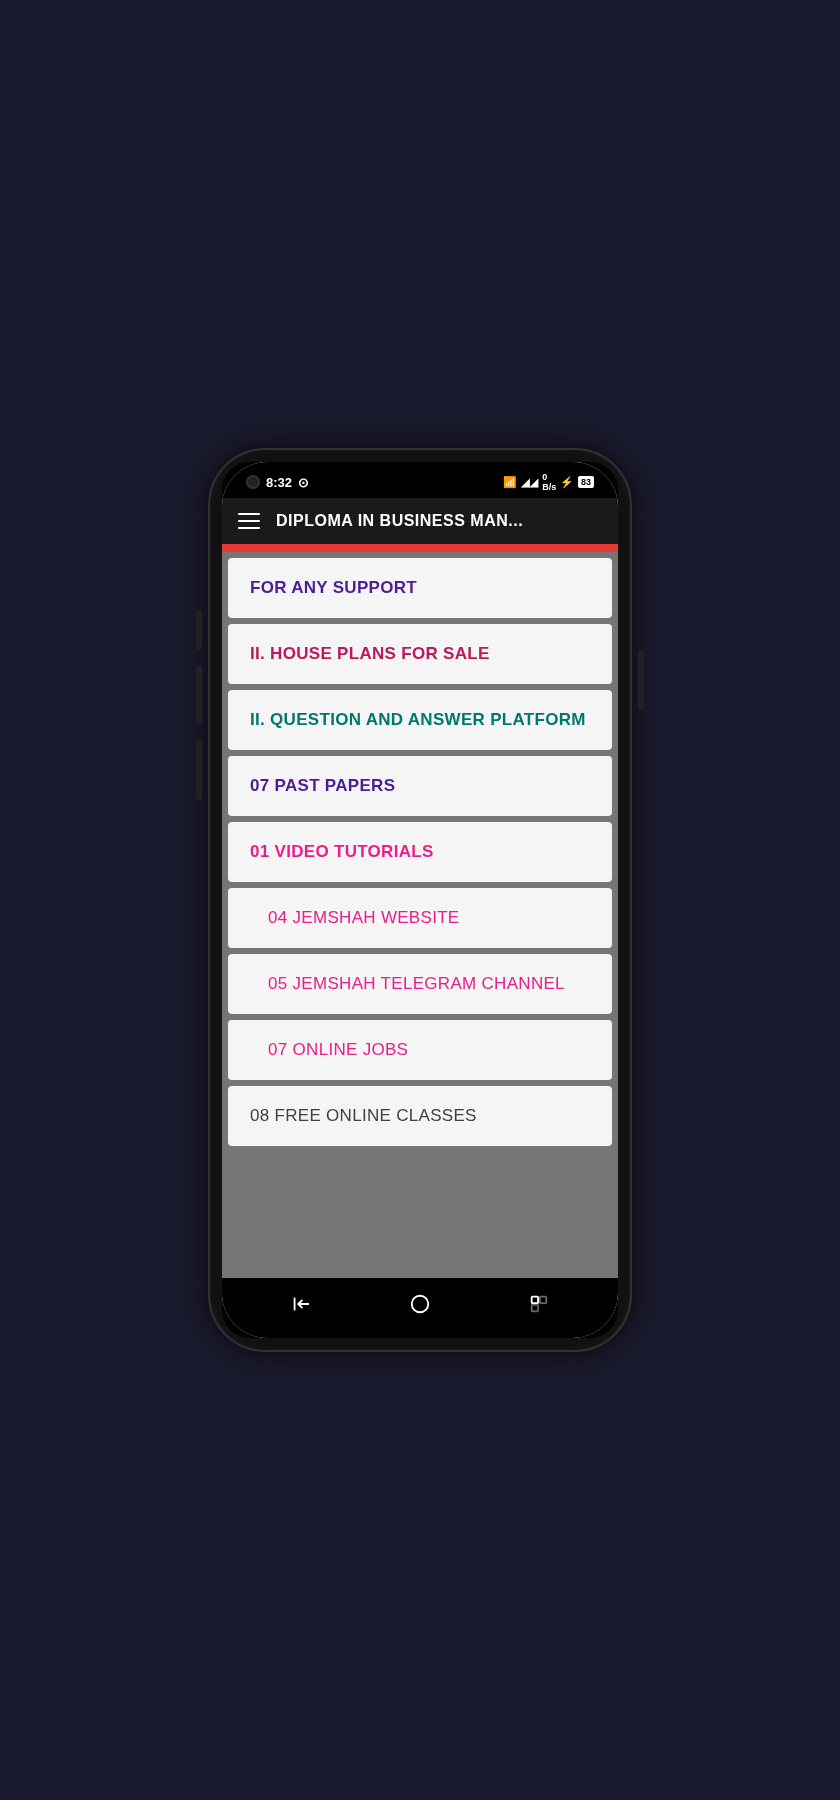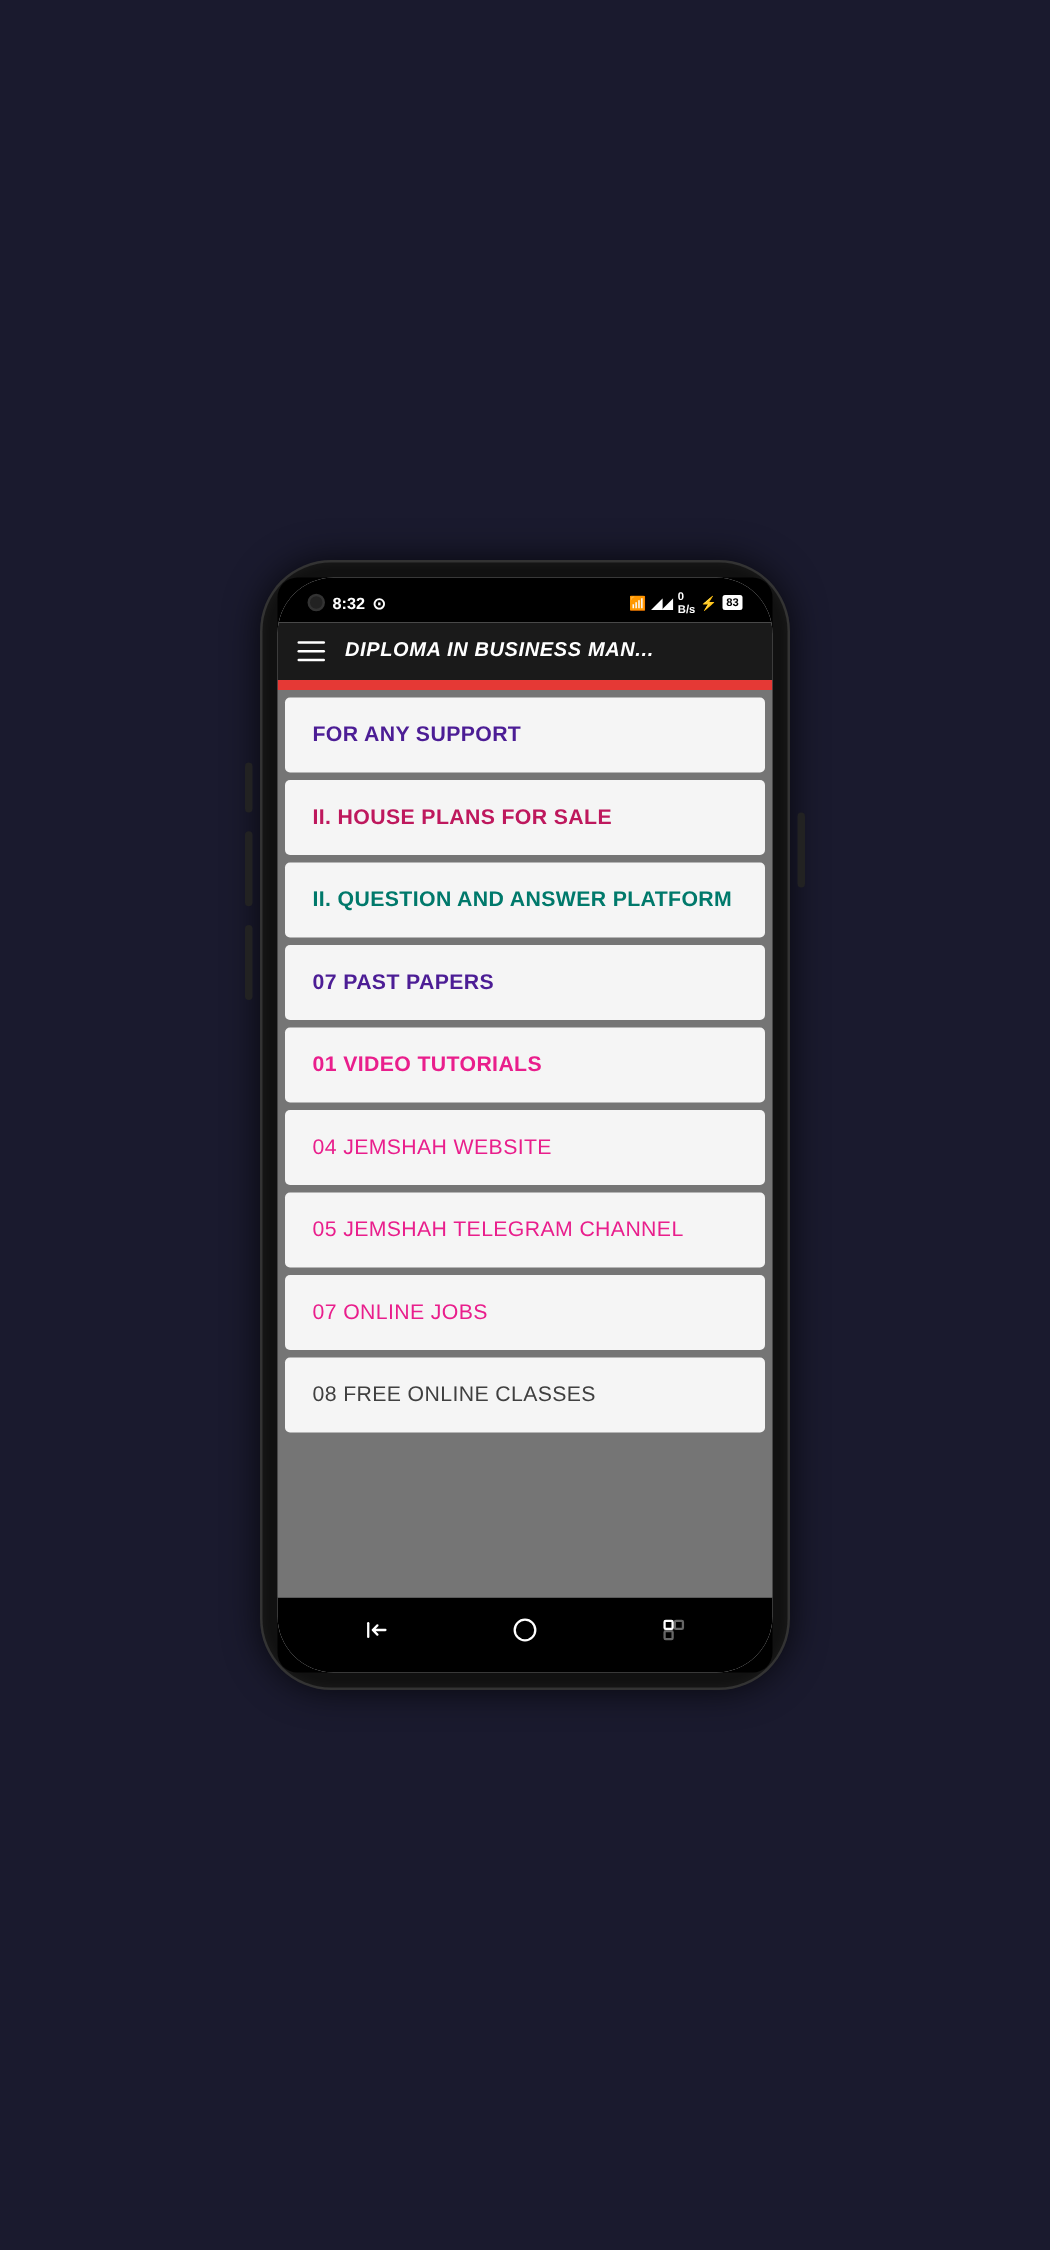--- a/index.html
+++ b/index.html
@@ -24,21 +24,21 @@
       border-radius: 55px;
       padding: 12px;
       box-shadow: 0 0 0 2px #333, 0 0 30px rgba(0,0,0,0.8), inset 0 0 10px rgba(255,255,255,0.05);
       position: relative;
     }
 
     .phone-inner {
       width: 100%;
       height: 100%;
       background: #000;
-      border-radius: 16px;
+      border-radius: 28px;
       overflow: hidden;
       position: relative;
     }
 
     
     .side-btn-right {
       position: absolute;
       right: -14px;
       top: 200px;
       width: 6px;
@@ -132,21 +132,20 @@
 
     
     .app-bar {
       background: #1a1a1a;
       color: #fff;
       display: flex;
       align-items: center;
       padding: 14px 16px;
       gap: 16px;
       flex-shrink: 0;
-      font-style: italic;
     }
 
     .hamburger-icon {
       display: flex;
       flex-direction: column;
       gap: 5px;
       cursor: pointer;
     }
 
     .hamburger-icon span {
@@ -207,20 +206,21 @@
     }
 
     .menu-item-text.pink-bold {
       color: #e91e8c;
       font-weight: bold;
     }
 
     .menu-item-text.pink {
       color: #e91e8c;
       font-weight: normal;
+      margin-left: 18px;
     }
 
     .menu-item-text.teal-last {
       color: #404040;
       font-weight: normal;
     }
 
     
     .bottom-nav {
       background: #000;

